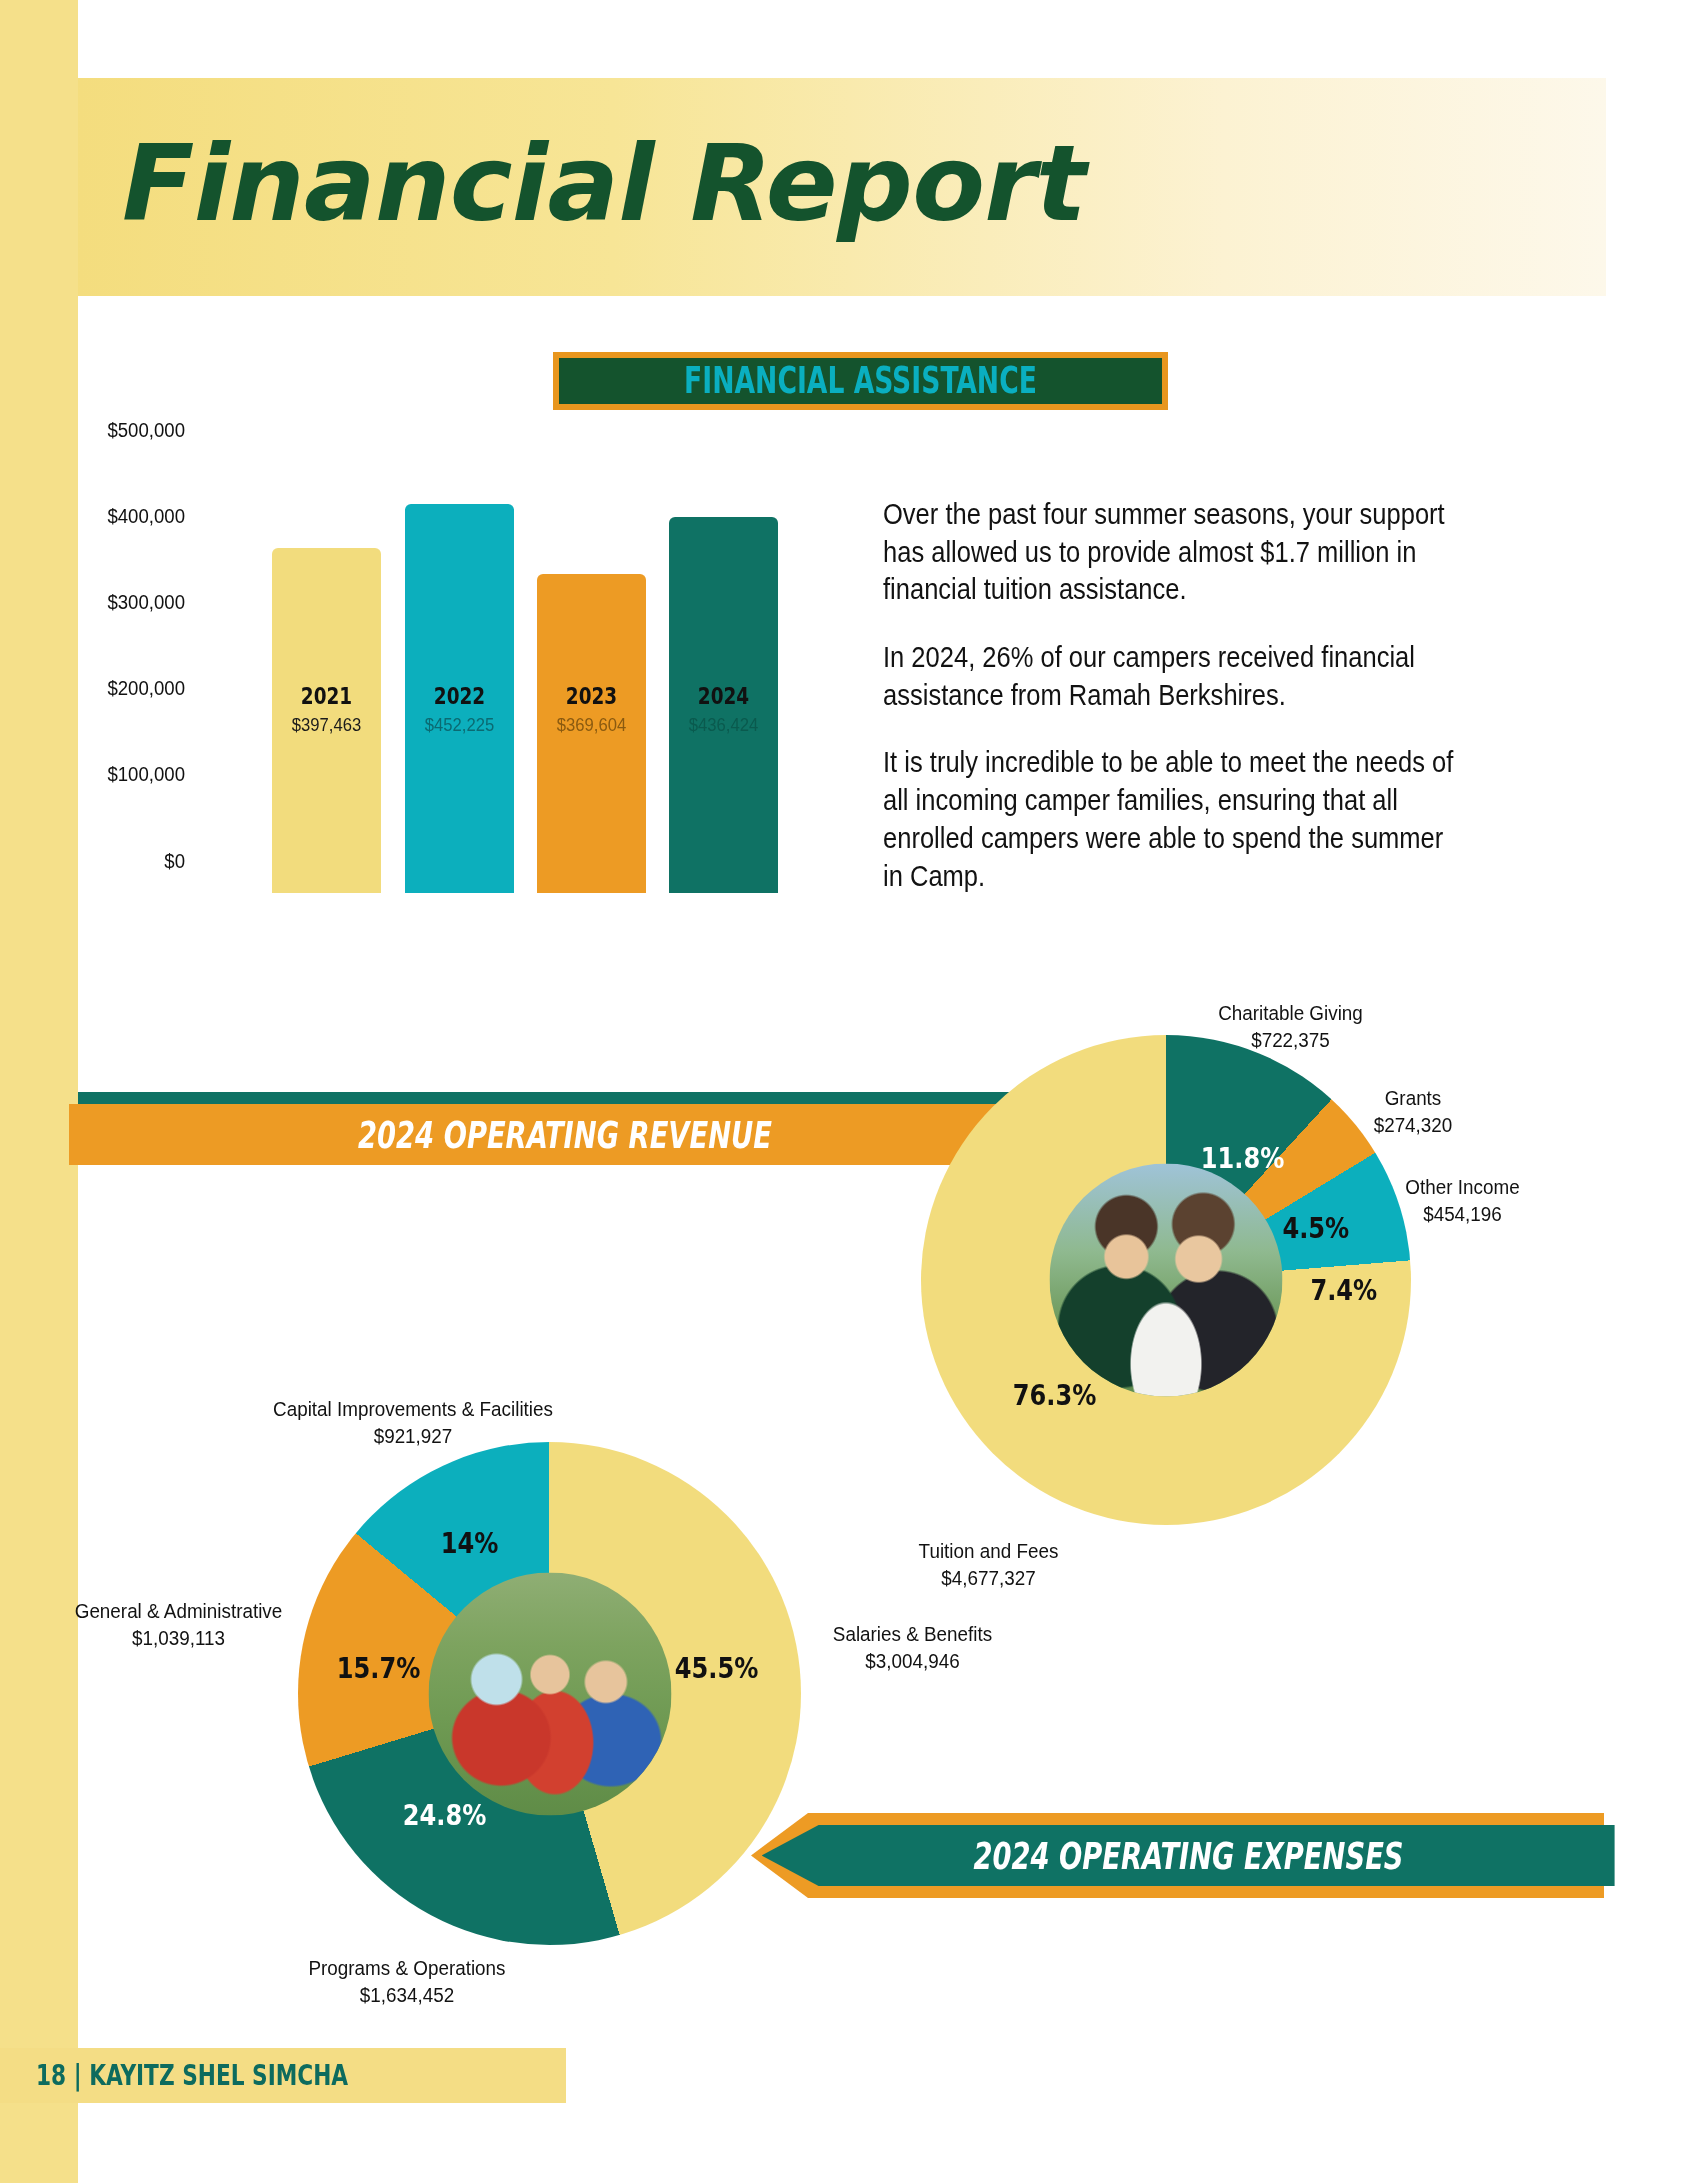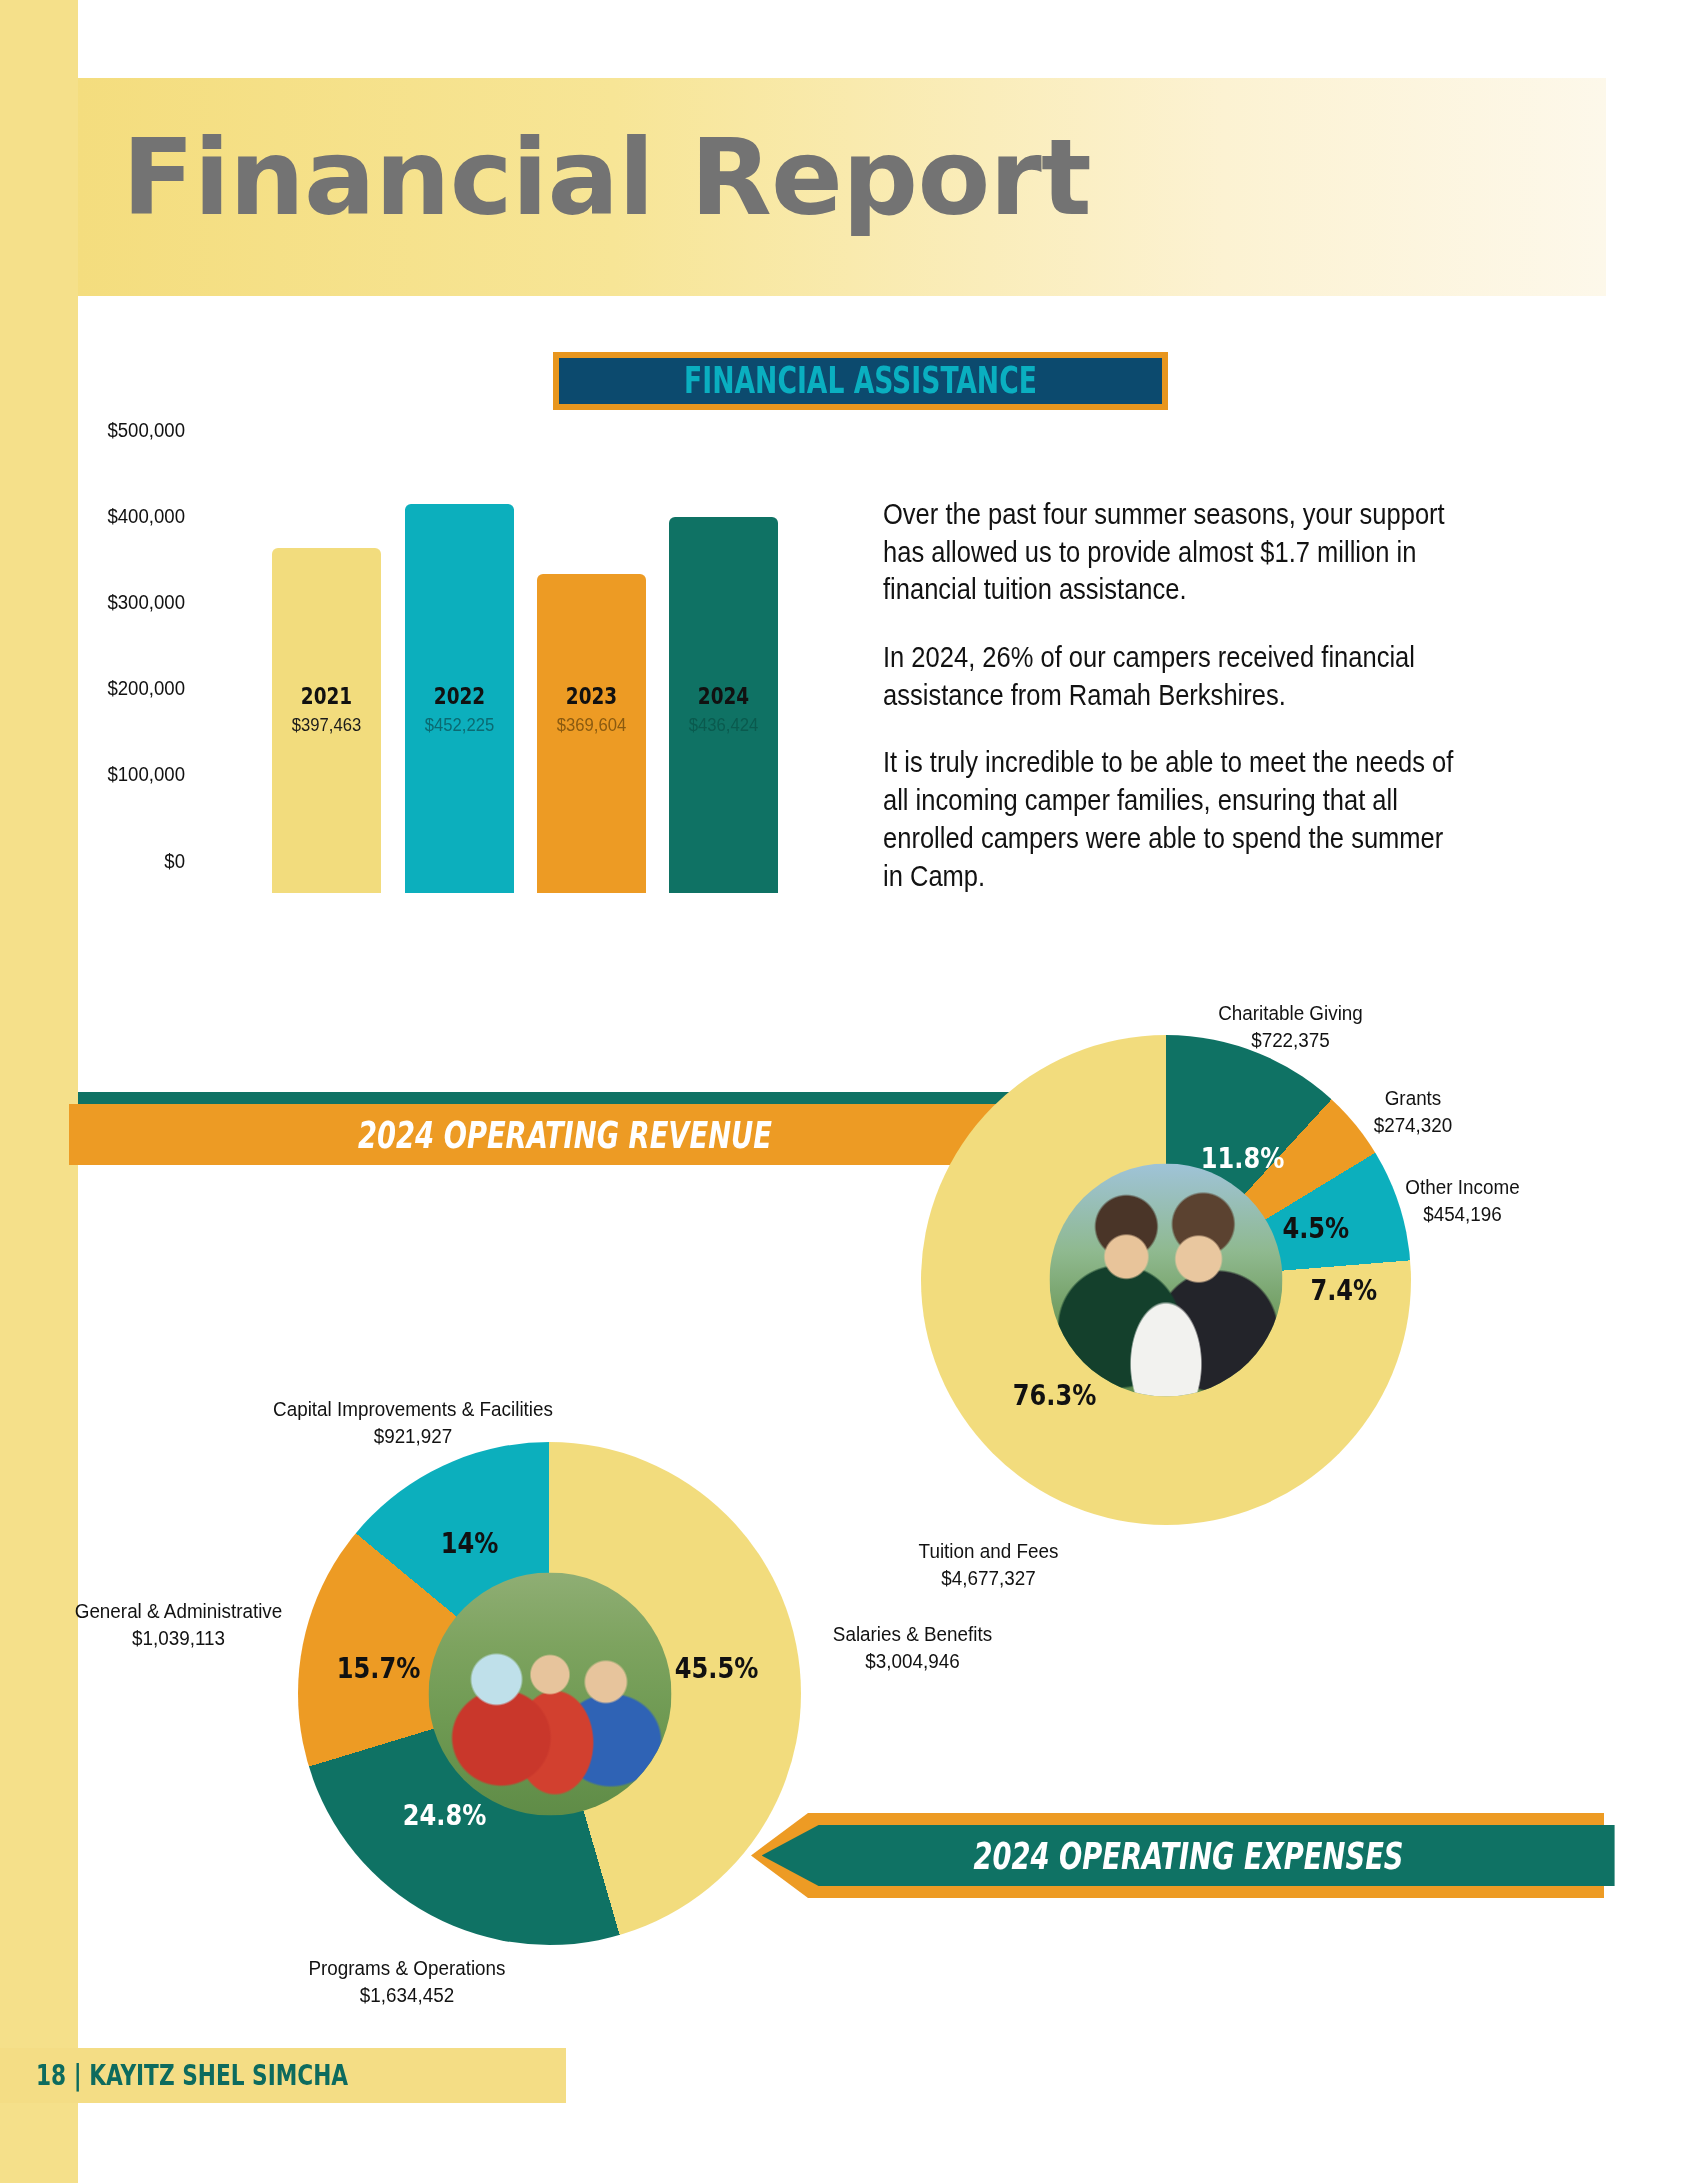--- a/index.html
+++ b/index.html
@@ -11,28 +11,28 @@
   #left-stripe{
     position:absolute;left:0;top:0;width:78px;height:2183px;
     background:#f5e08a;
   }
   
   #header-banner{
     position:absolute;left:78px;top:78px;width:1528px;height:218px;
     background:linear-gradient(90deg,#f4dd7e 0%,#f7e596 35%,#fcf2d2 75%,#fdf8ea 100%);
   }
   #page-title{
-    position:absolute;left:122px;top:112px;width:1125px;height:132px;
-    color:#737373;font-size:106px;font-weight:bold;letter-spacing:-0.7px;
-    font-family:"DejaVu Sans", sans-serif;line-height:132px;white-space:nowrap;
+    position:absolute;left:122px;top:118px;width:1125px;height:132px;
+    color:#14532d;font-size:106px;font-weight:bold;letter-spacing:-0.7px;
+    font-family:"DejaVu Sans", sans-serif;line-height:132px;white-space:nowrap;font-style:italic;
   }
   
   #fa-badge{
     position:absolute;left:553px;top:352px;width:615px;height:58px;
-    background:#0c4a6e;border:6px solid #e8961e;box-sizing:border-box;
+    background:#14532d;border:6px solid #e8961e;box-sizing:border-box;
   }
   #fa-badge-label{
     position:absolute;left:0;top:0;width:603px;height:46px;line-height:46px;
     text-align:center;color:#0aafc0;font-size:37px;font-weight:bold;
     font-family:"DejaVu Sans Condensed","DejaVu Sans",sans-serif;
     transform:scaleX(0.80);transform-origin:center center;letter-spacing:0px;
   }
   
   #bar-chart{position:absolute;left:132px;top:423px;width:715px;height:543px;}
   .axis-label{

